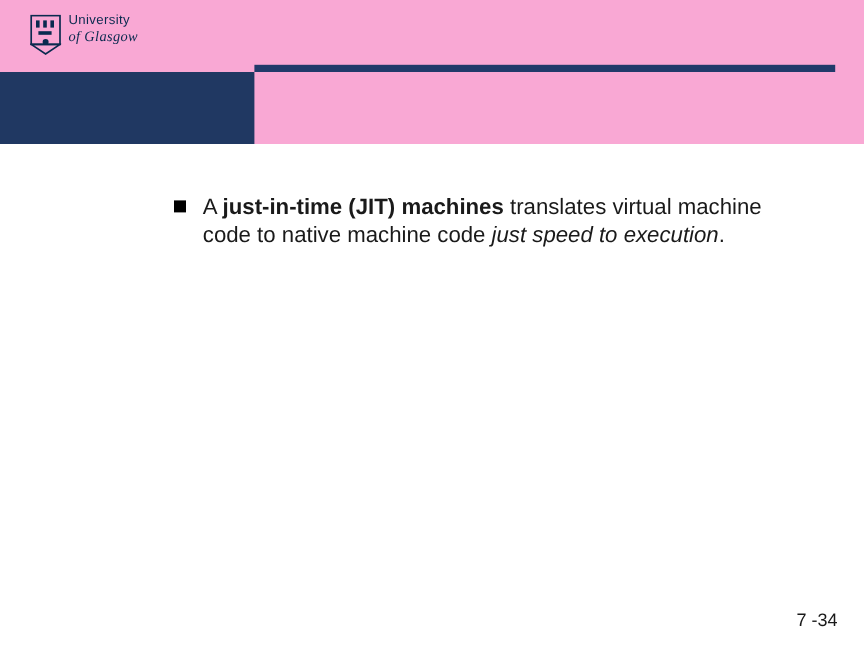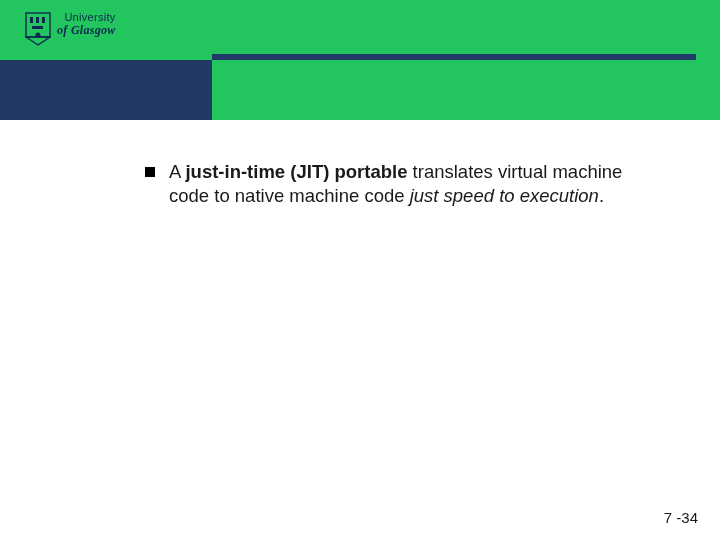--- a/index.html
+++ b/index.html
@@ -7,22 +7,21 @@
     width: 720px;
     height: 540px;
     font-family: Arial, Helvetica, sans-serif;
     background: #ffffff;
     position: relative;
     overflow: hidden;
   }
   .header {
     position: relative;
     height: 120px;
-    background: #22c55e;
-    text-align: right;
+    background: #f9a8d4;
   }
   .logo-area {
     position: absolute;
     left: 25px;
     top: 12px;
     color: #0a2a4f;
     display: flex;
     align-items: flex-start;
     gap: 6px;
   }
@@ -35,21 +34,20 @@
   }
   .logo-text .line1 {
     font-size: 11px;
     letter-spacing: 0.3px;
   }
   .logo-text .line2 {
     font-size: 12px;
     font-style: italic;
     font-family: Georgia, 'Times New Roman', serif;
     letter-spacing: 0.3px;
-    font-weight: bold;
   }
   .title {
     position: absolute;
     left: 212px;
     top: 22px;
     font-size: 21px;
     font-weight: bold;
     color: #1a1a1a;
   }
   .title-underline {
@@ -124,20 +122,20 @@
   </div>
   <div class="title-underline"></div>
   <div class="blue-band"></div>
 </div>
 
 <div class="content">
 
   <div class="bullet-item">
     <div class="bullet-marker"></div>
     <div class="bullet-text">
-      <span>A </span><span class="bold">just-in-time (JIT) portable</span><span> translates virtual machine code to native machine code </span><span class="italic">just speed to execution</span><span>.</span>
+      <span>A </span><span class="bold">just-in-time (JIT) machines</span><span> translates virtual machine code to native machine code </span><span class="italic">just speed to execution</span><span>.</span>
     </div>
   </div>
 
 
 </div>
 
 <div class="page-number">7 -34</div>
 
 </body></html>

